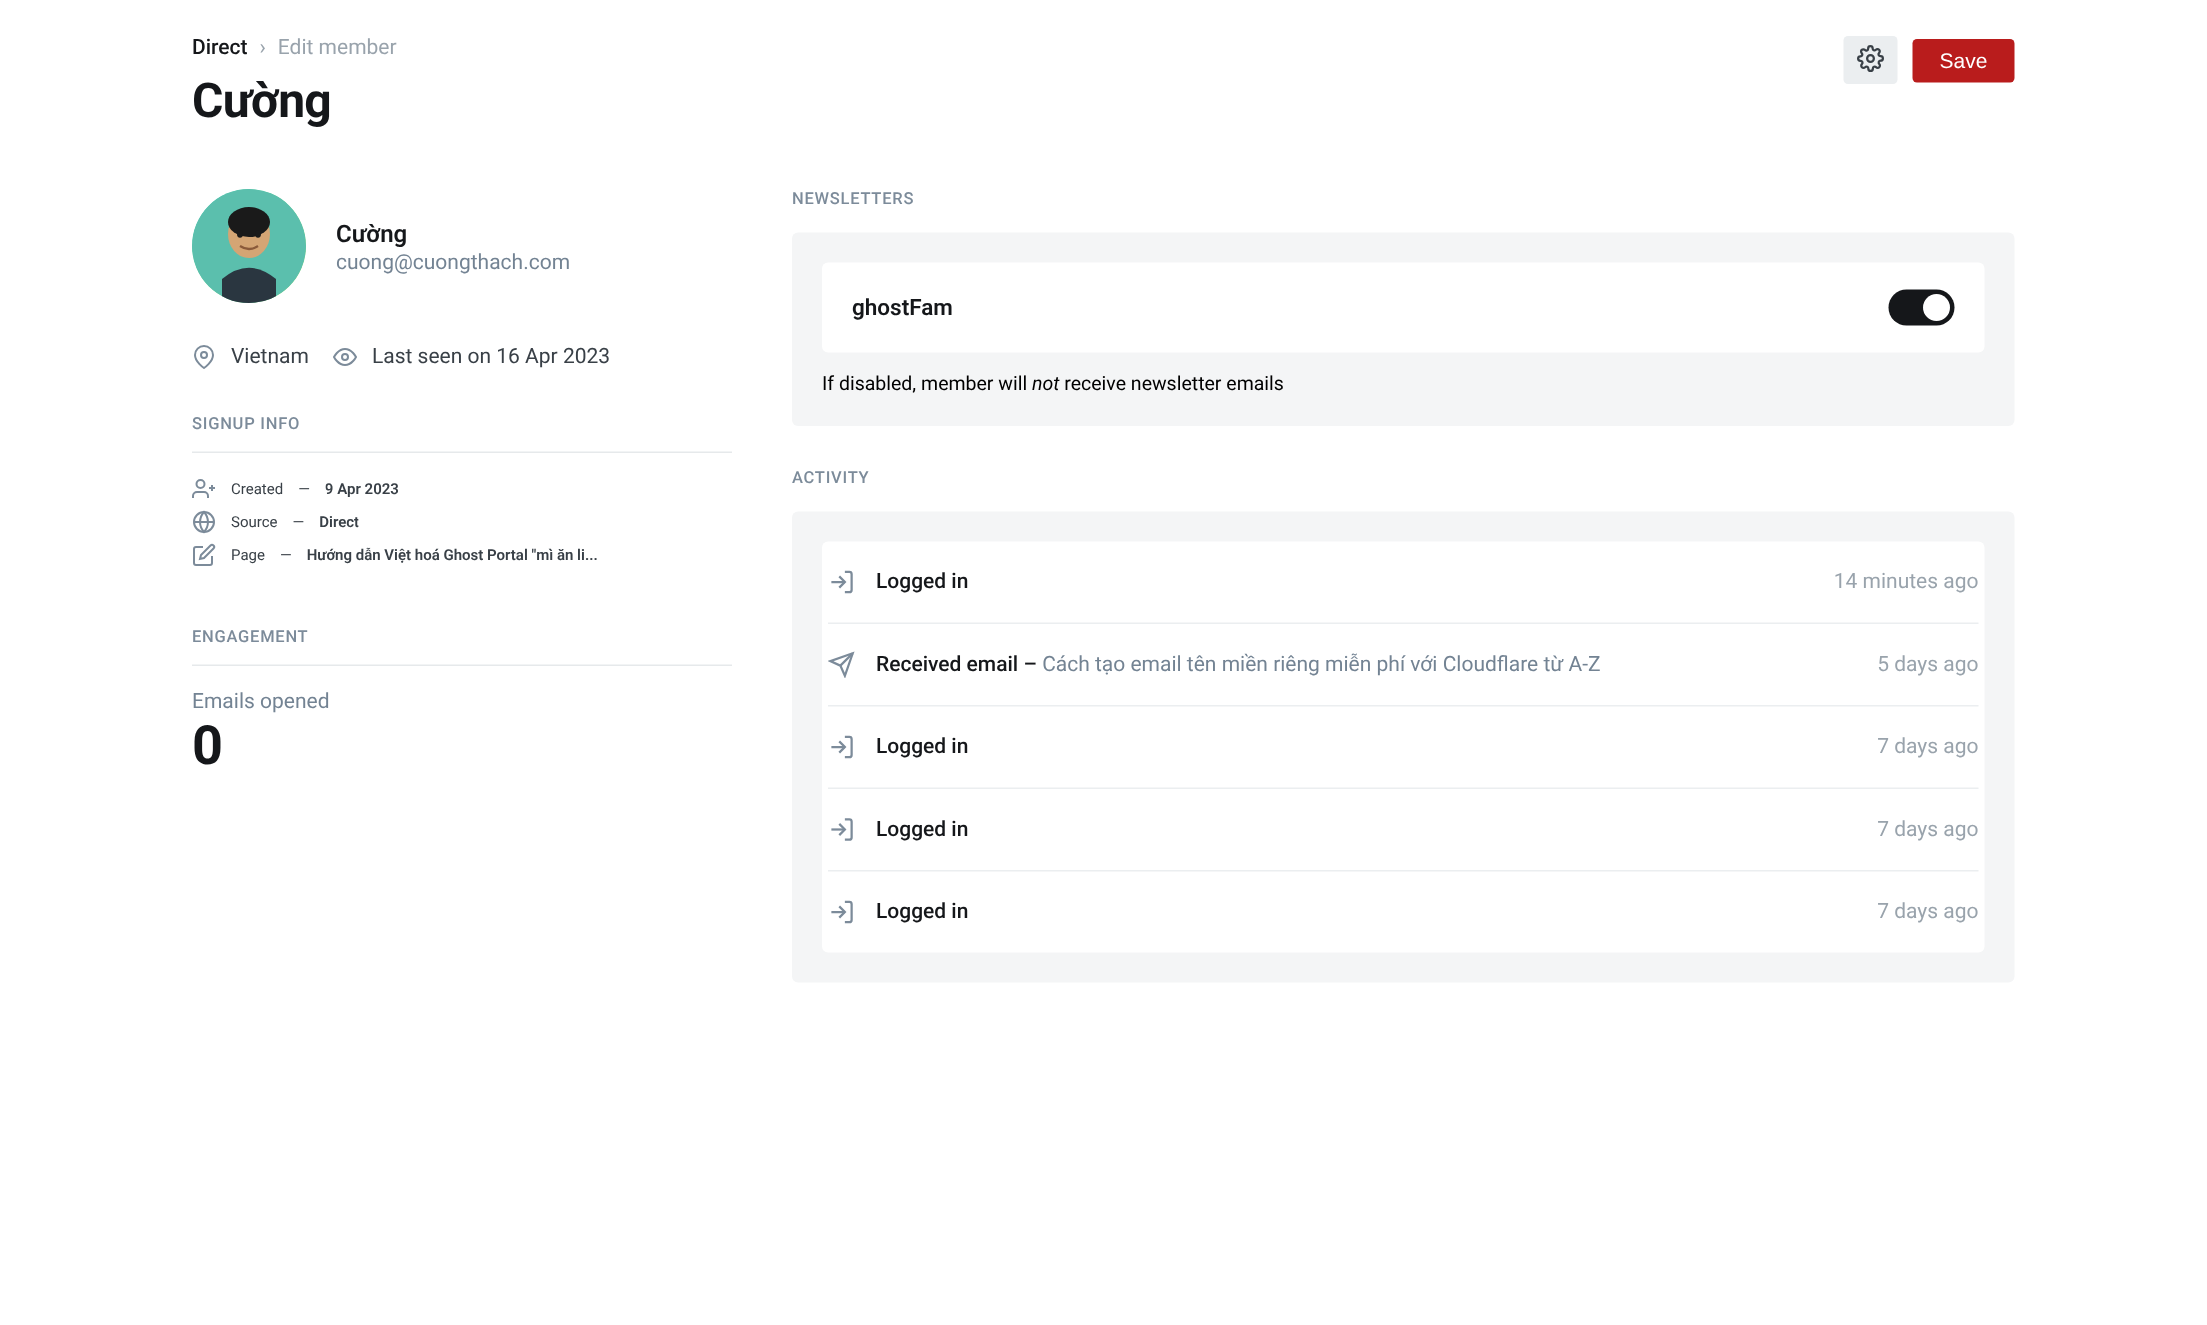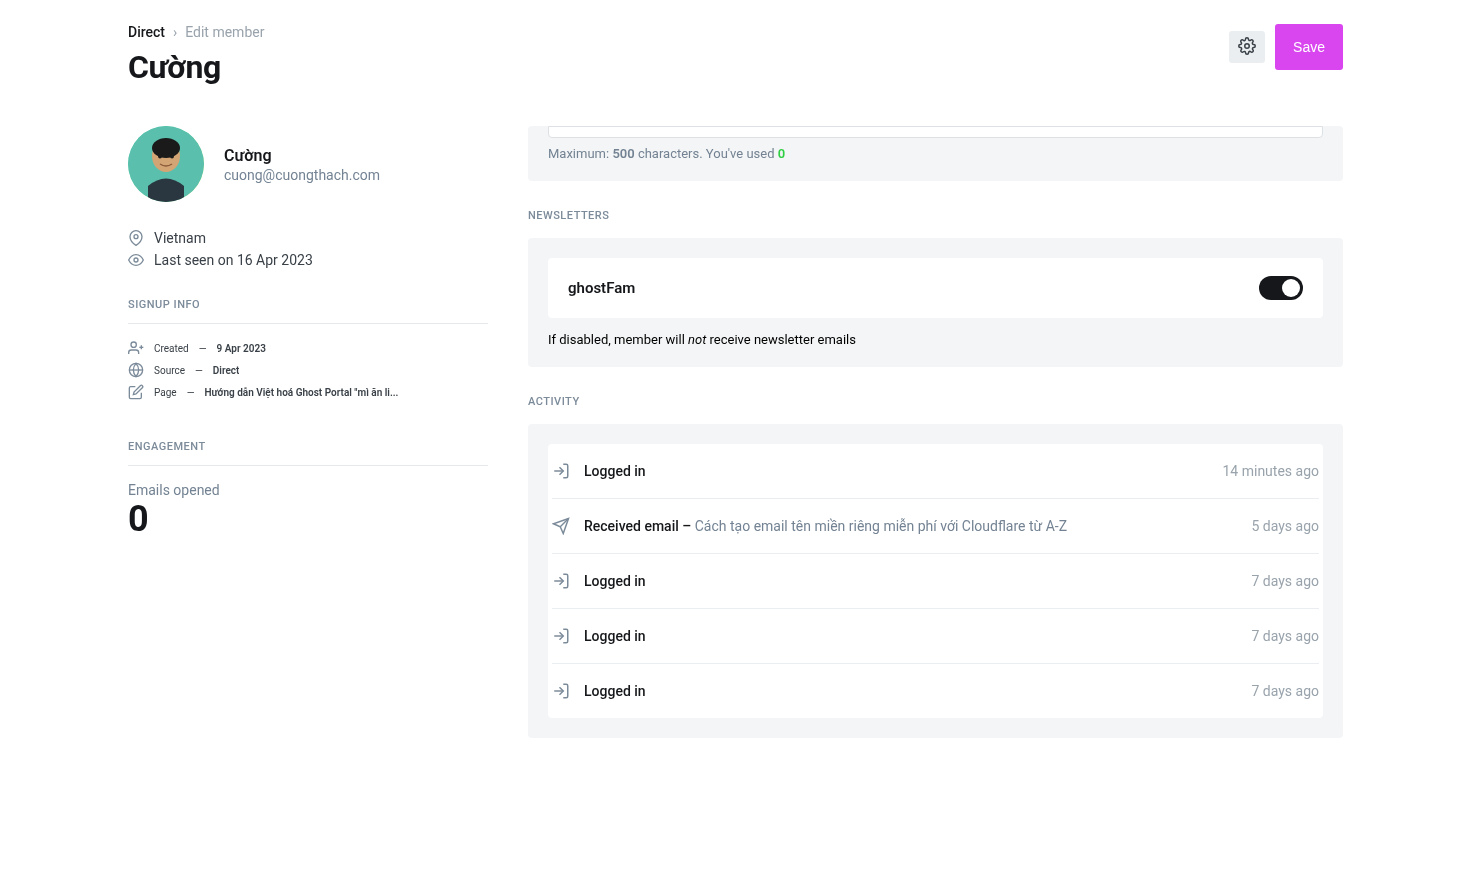--- a/index.html
+++ b/index.html
@@ -58,24 +58,24 @@
       background: #ebeef0;
       border: none;
       border-radius: 3px;
       display: flex;
       align-items: center;
       justify-content: center;
       cursor: pointer;
       color: #394047;
     }
     .save-btn {
-      background: #d946ef;
+      background: #b91c1c;
       color: #fff;
       border: none;
-      height: 46px;
+      height: 29px;
       padding: 0 18px;
       border-radius: 3px;
       font-weight: 500;
       font-size: 14px;
       cursor: pointer;
     }
     .layout {
       display: flex;
       gap: 40px;
       margin-top: 40px;
@@ -107,22 +107,22 @@
       font-size: 16px;
       font-weight: 600;
       margin-bottom: 2px;
     }
     .profile-info .email {
       color: #738393;
       font-size: 14px;
     }
     .meta-list {
       display: flex;
-      flex-direction: column;
-      gap: 6px;
+      flex-direction: row;
+      gap: 16px;
       margin-bottom: 30px;
     }
     .meta-row {
       display: flex;
       align-items: center;
       gap: 10px;
       color: #394047;
       font-size: 14px;
     }
     .meta-row .icon {
@@ -430,26 +430,20 @@
       </div>
 
       <div class="section-heading">ENGAGEMENT</div>
       <div class="stat-block">
         <div class="stat-label">Emails opened</div>
         <div class="stat-value">0</div>
       </div>
     </div>
 
     <div class="main">
-      <div class="panel panel-tight">
-        <div class="textarea"></div>
-        <div class="char-count">
-          <span>Maximum: </span><span class="max">500</span><span> characters. You've used </span><span class="used">0</span>
-        </div>
-      </div>
 
       <div class="section-heading-main">NEWSLETTERS</div>
       <div class="panel">
         <div class="newsletter-card">
           <div class="newsletter-name">ghostFam</div>
           <div class="toggle"></div>
         </div>
         <div class="newsletter-note">
           <span>If disabled, member will </span><em>not</em><span> receive newsletter emails</span>
         </div>

